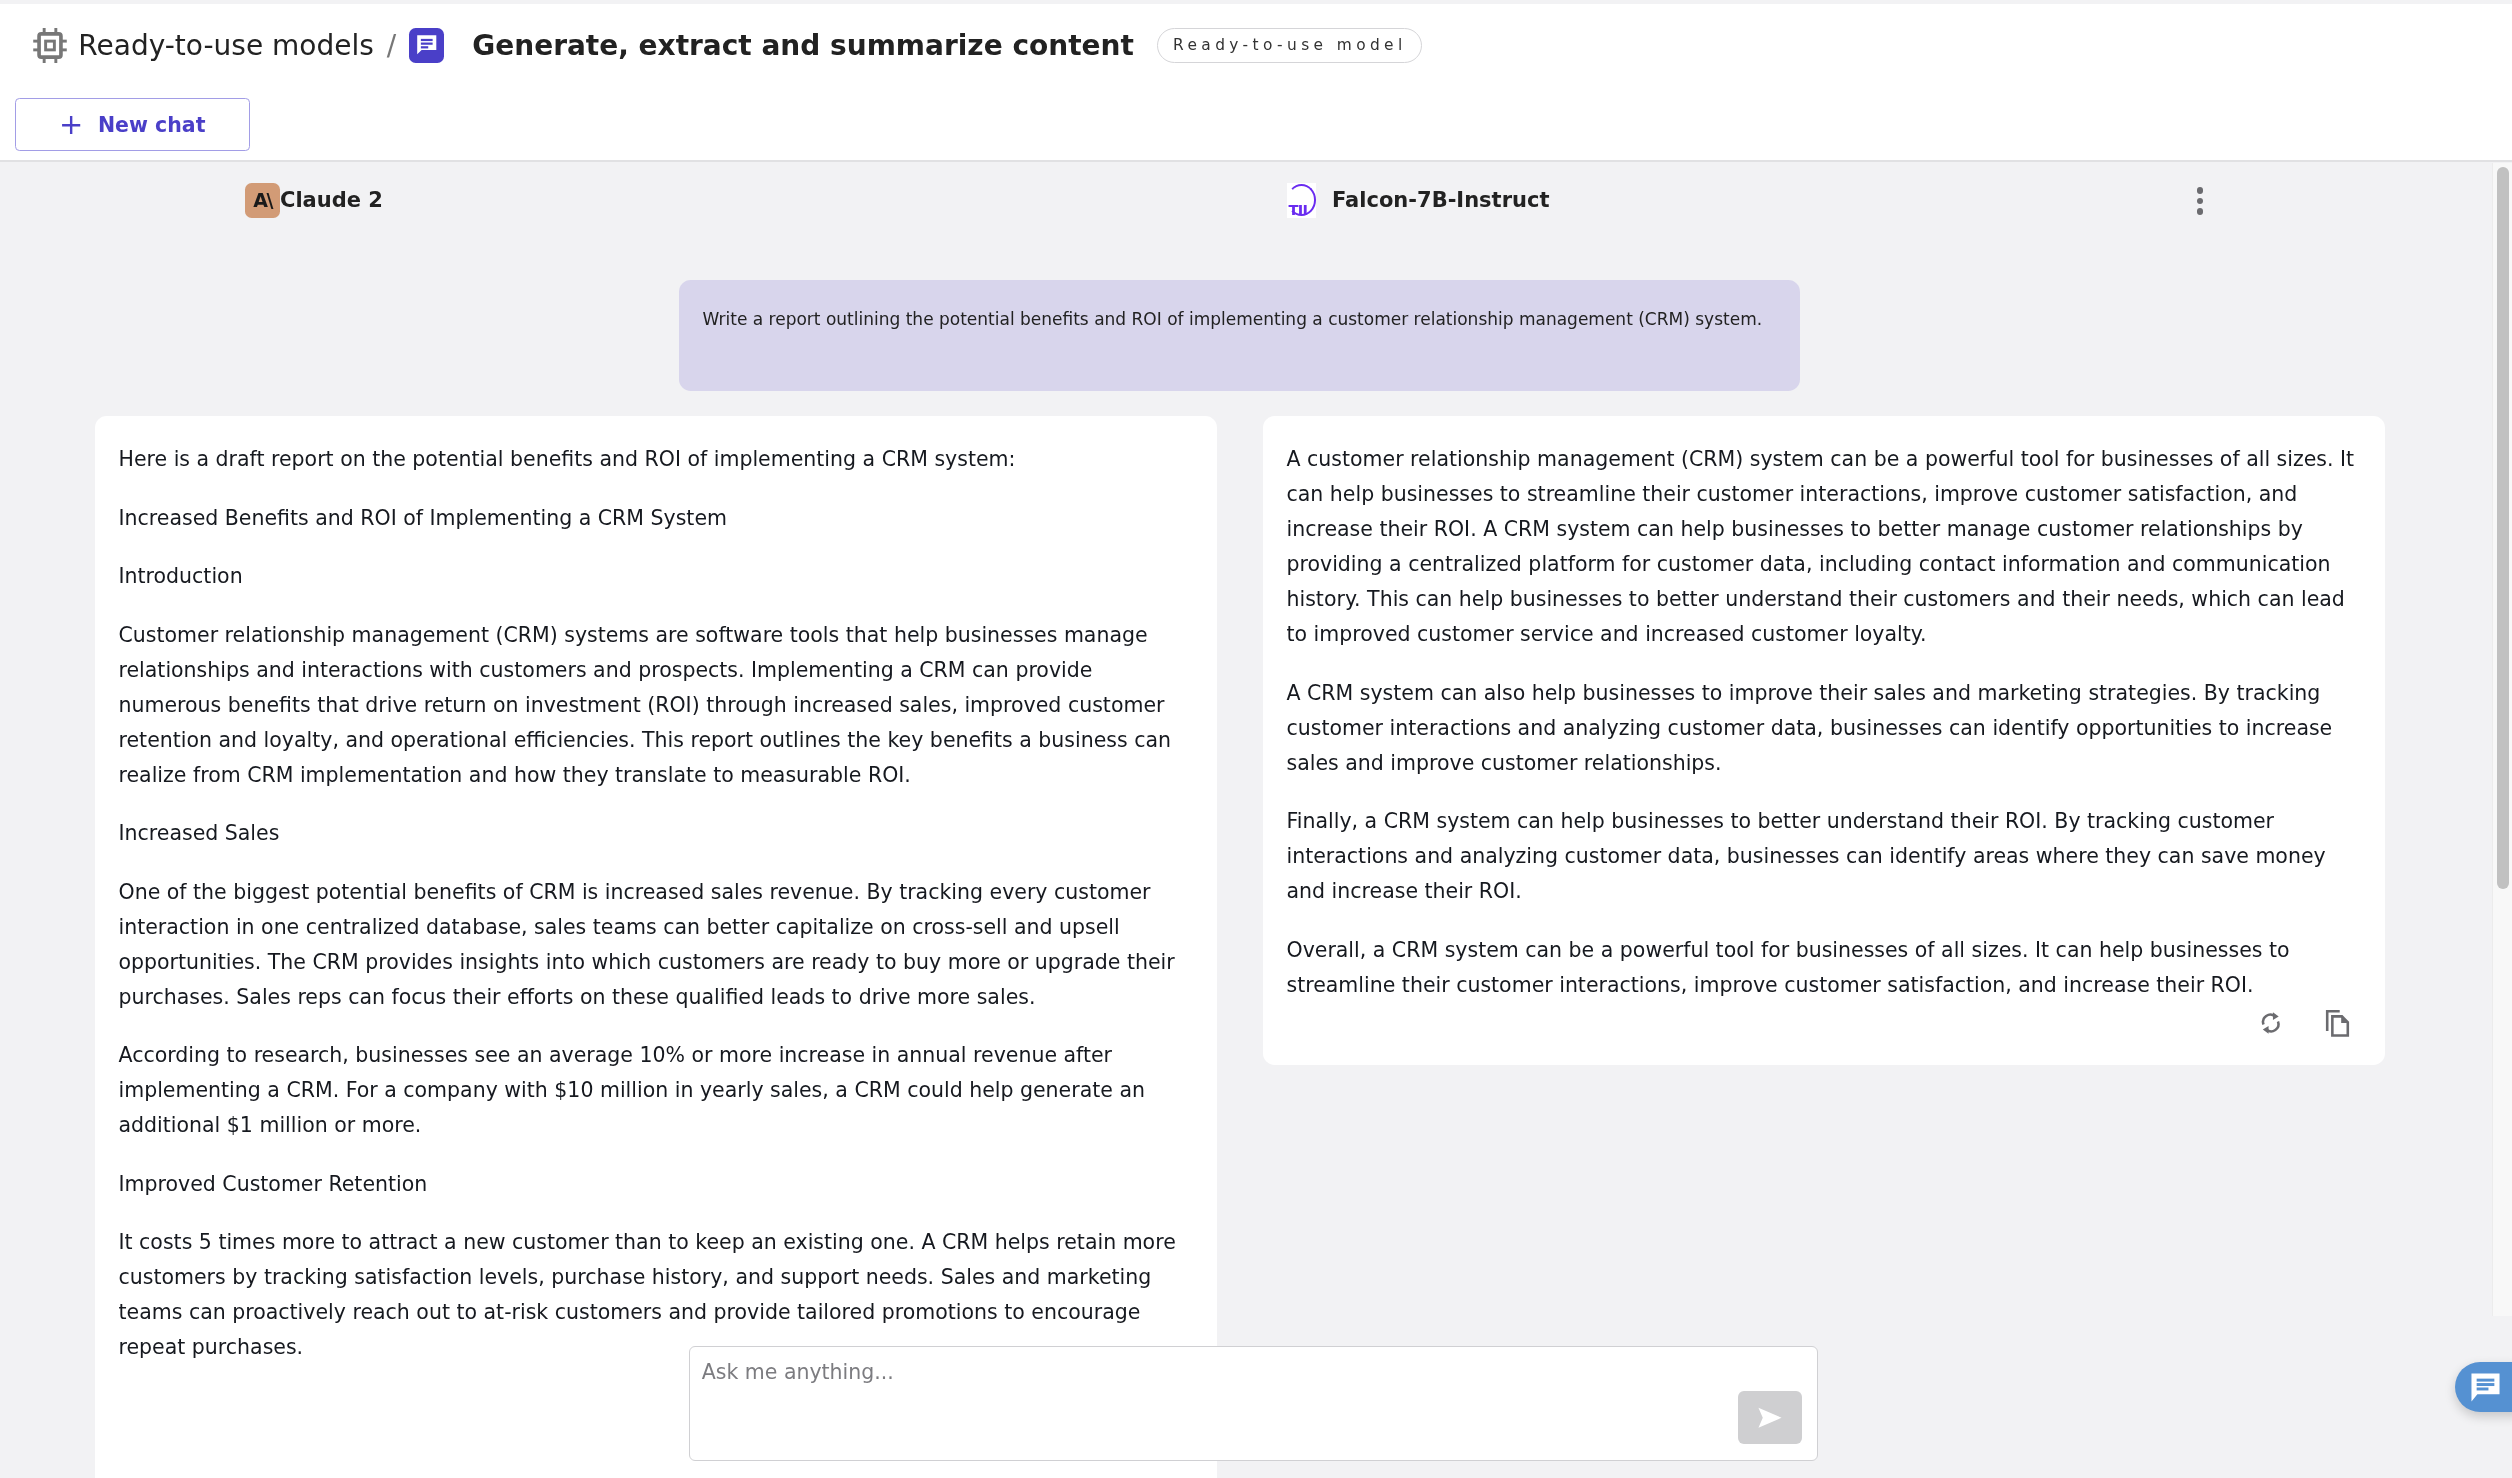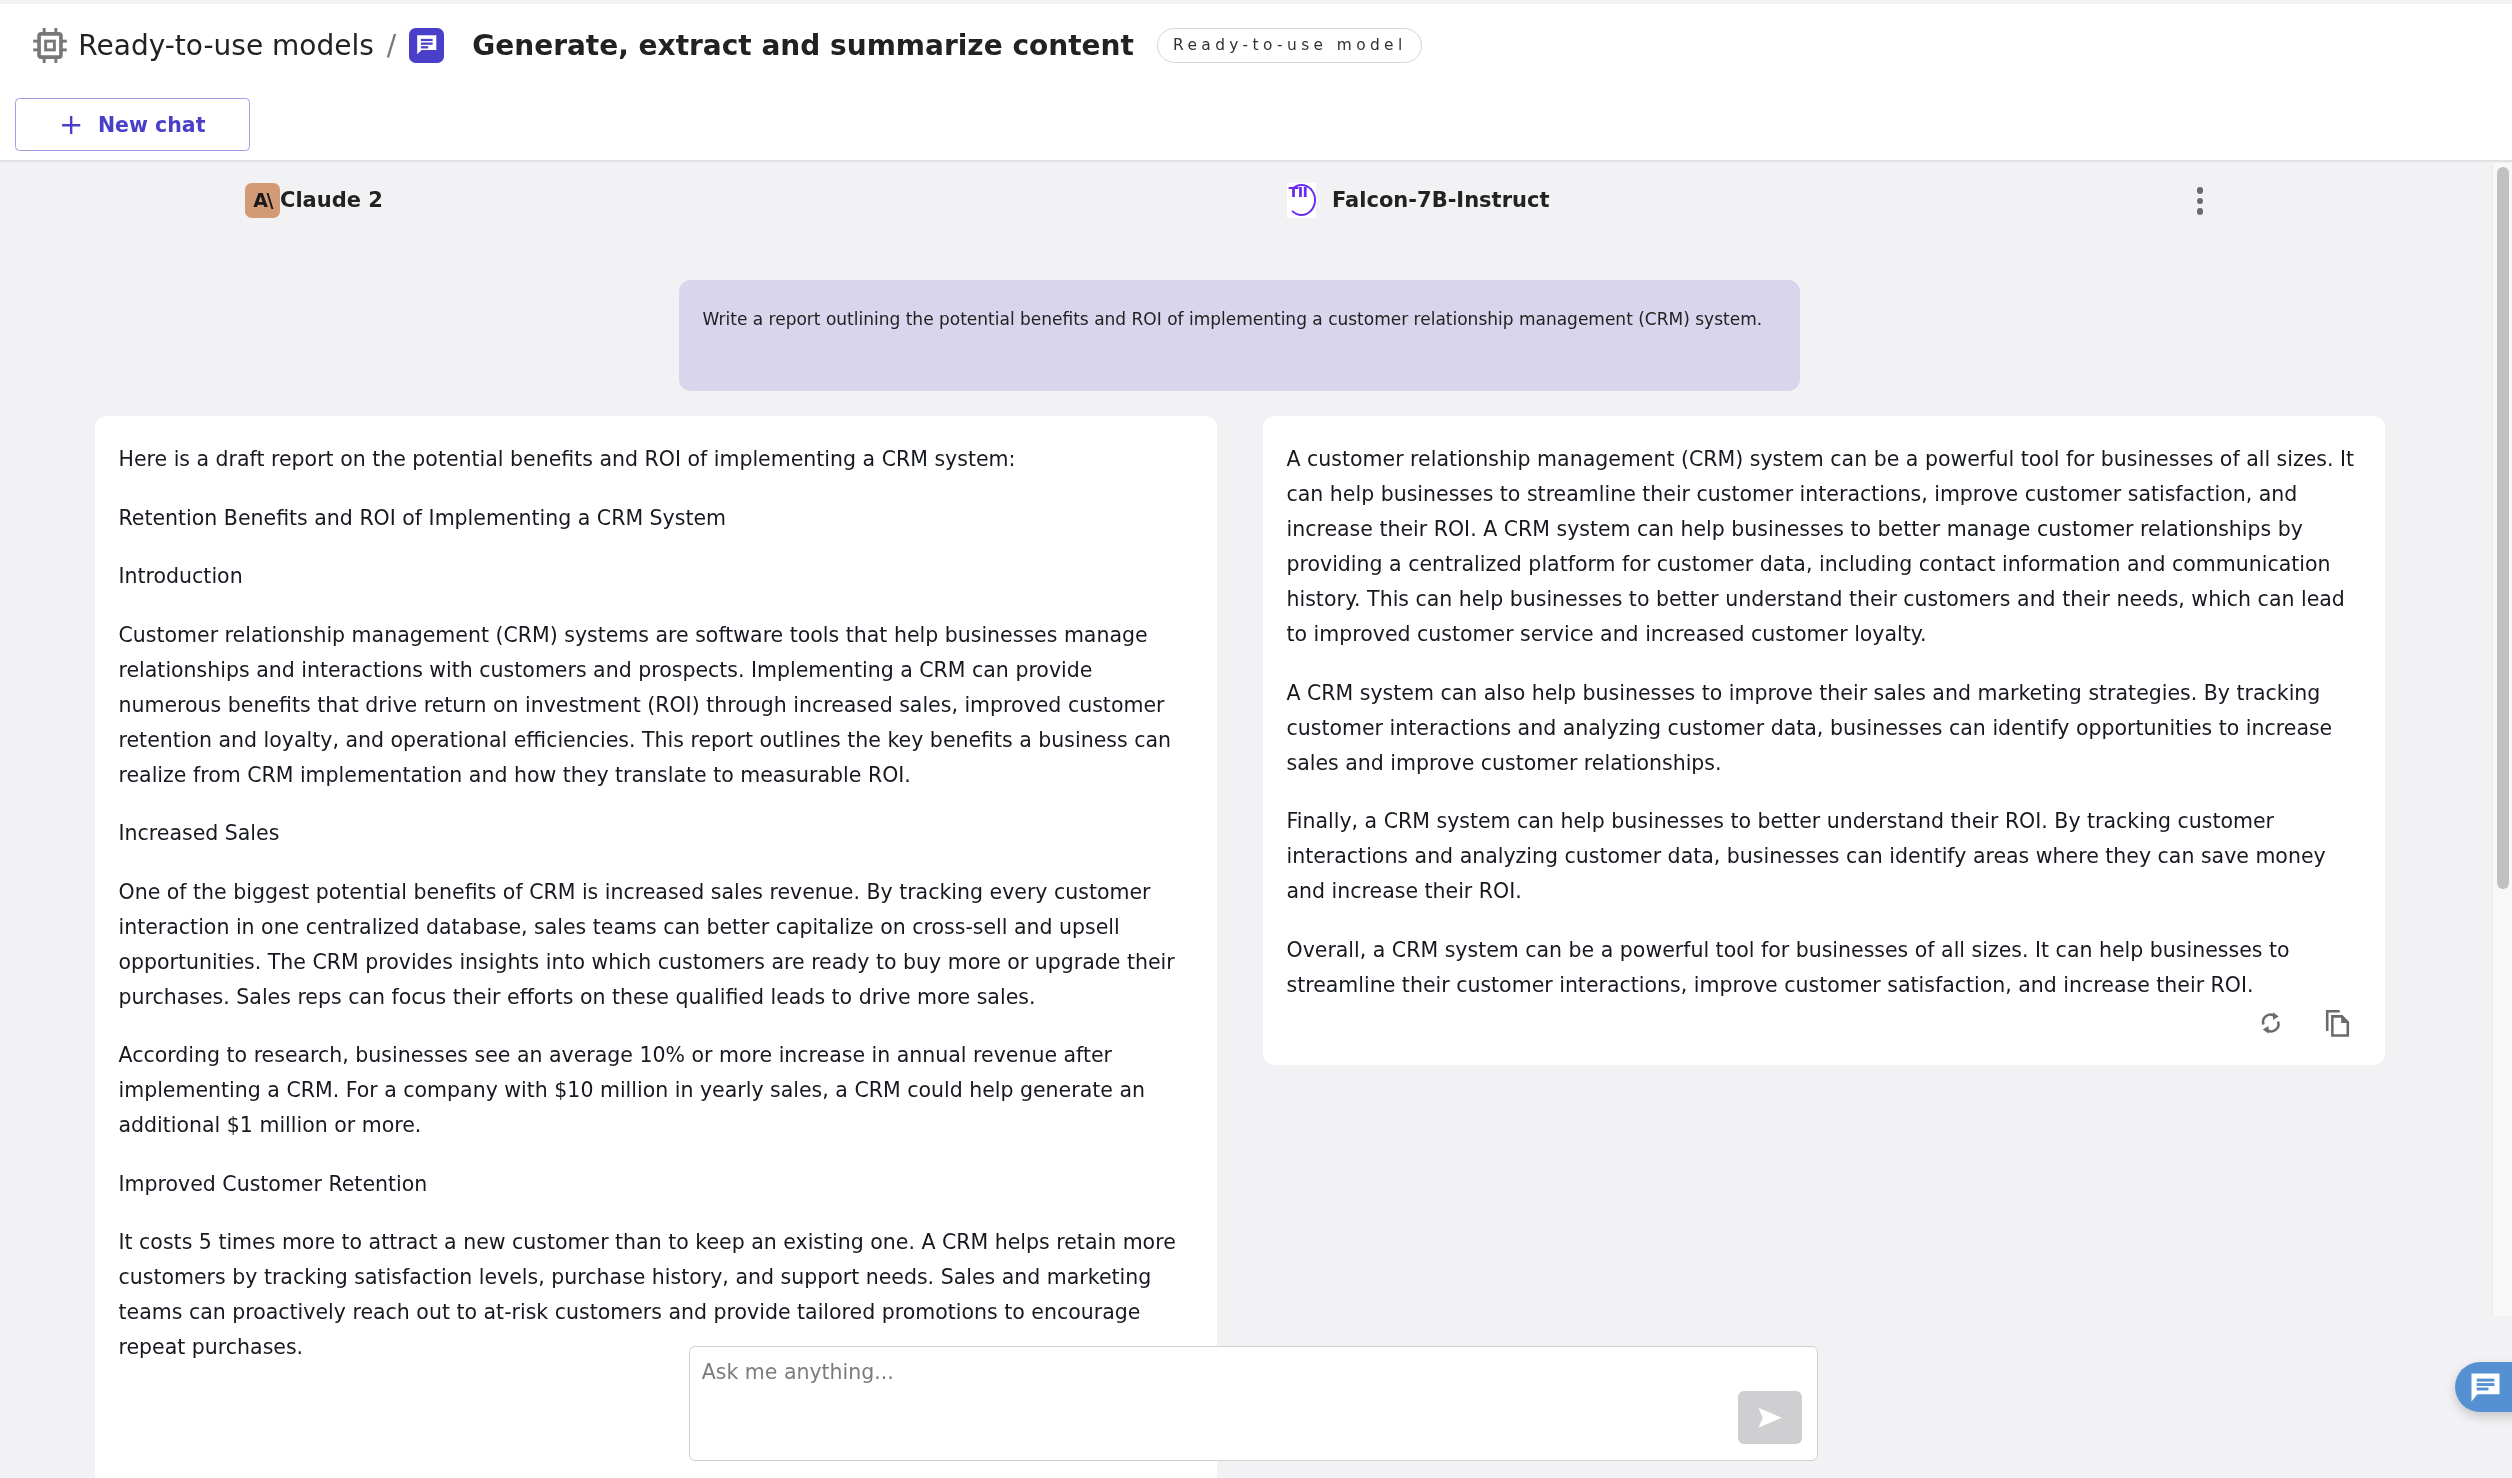--- a/index.html
+++ b/index.html
@@ -43,21 +43,21 @@
     .main { position: absolute; left: 0; top: 163px; width: 2492px; height: 1315px; }
     .model-head { position: absolute; top: 18.3px; height: 38px; display: flex; align-items: center; }
     .model-name { font-size: 21px; font-weight: bold; color: #222; }
     .claude-logo {
       width: 35px; height: 35px; border-radius: 6.6px; background: #d29b76;
       display: flex; align-items: center; justify-content: center;
       font-weight: bold; font-size: 19px; color: #1a1a1a; letter-spacing: -1.5px;
     }
     .tii-logo {
       width: 29px; height: 35px; background: #fff; position: relative;
-      display: flex; align-items: flex-start; justify-content: flex-start;
+      display: flex; align-items: flex-end; justify-content: flex-start;
     }
     .tii-logo .tii-text { font-weight: bold; font-size: 14.7px; color: #6a2cf0; letter-spacing: -0.7px; margin-left: 1.5px; }
     .tii-logo .arc {
       position: absolute; right: 0; top: 1.5px; width: 29px; height: 32px;
       border: 2.2px solid #6a2cf0; border-left-color: transparent; border-radius: 50%;
     }
     .kebab {
       position: absolute; left: 2187px; top: 22px; width: 26px; height: 32px;
       display: flex; flex-direction: column; align-items: center; justify-content: center; gap: 3.7px; cursor: pointer;
     }
@@ -167,21 +167,21 @@
   <div class="kebab">
     <span></span>
       <span></span>
       <span></span>
   </div>
 
   <div class="prompt">Write a report outlining the potential benefits and ROI of implementing a customer relationship management (CRM) system.</div>
 
   <div class="response resp-left">
     <p>Here is a draft report on the potential benefits and ROI of implementing a CRM system:</p>
-    <p>Retention Benefits and ROI of Implementing a CRM System</p>
+    <p>Increased Benefits and ROI of Implementing a CRM System</p>
     <p>Introduction</p>
     <p>Customer relationship management (CRM) systems are software tools that help businesses manage relationships and interactions with customers and prospects. Implementing a CRM can provide numerous benefits that drive return on investment (ROI) through increased sales, improved customer retention and loyalty, and operational efficiencies. This report outlines the key benefits a business can realize from CRM implementation and how they translate to measurable ROI.</p>
     <p>Increased Sales</p>
     <p>One of the biggest potential benefits of CRM is increased sales revenue. By tracking every customer interaction in one centralized database, sales teams can better capitalize on cross-sell and upsell opportunities. The CRM provides insights into which customers are ready to buy more or upgrade their purchases. Sales reps can focus their efforts on these qualified leads to drive more sales.</p>
     <p>According to research, businesses see an average 10% or more increase in annual revenue after implementing a CRM. For a company with $10 million in yearly sales, a CRM could help generate an additional $1 million or more.</p>
     <p>Improved Customer Retention</p>
     <p>It costs 5 times more to attract a new customer than to keep an existing one. A CRM helps retain more customers by tracking satisfaction levels, purchase history, and support needs. Sales and marketing teams can proactively reach out to at-risk customers and provide tailored promotions to encourage repeat purchases.</p>
   </div>
 
   <div class="response resp-right">

